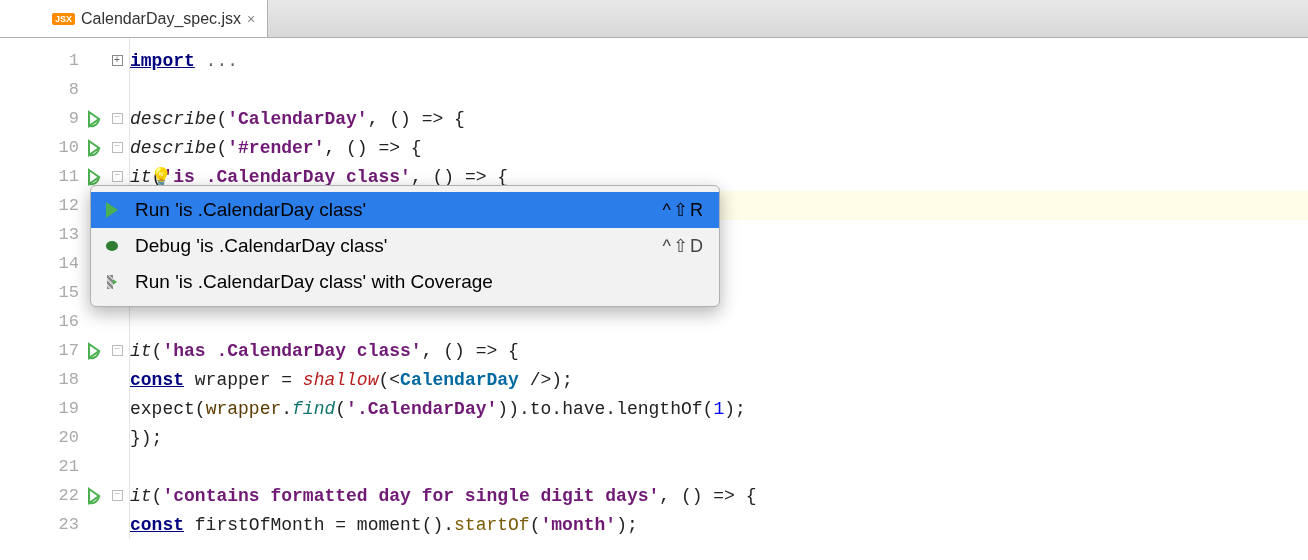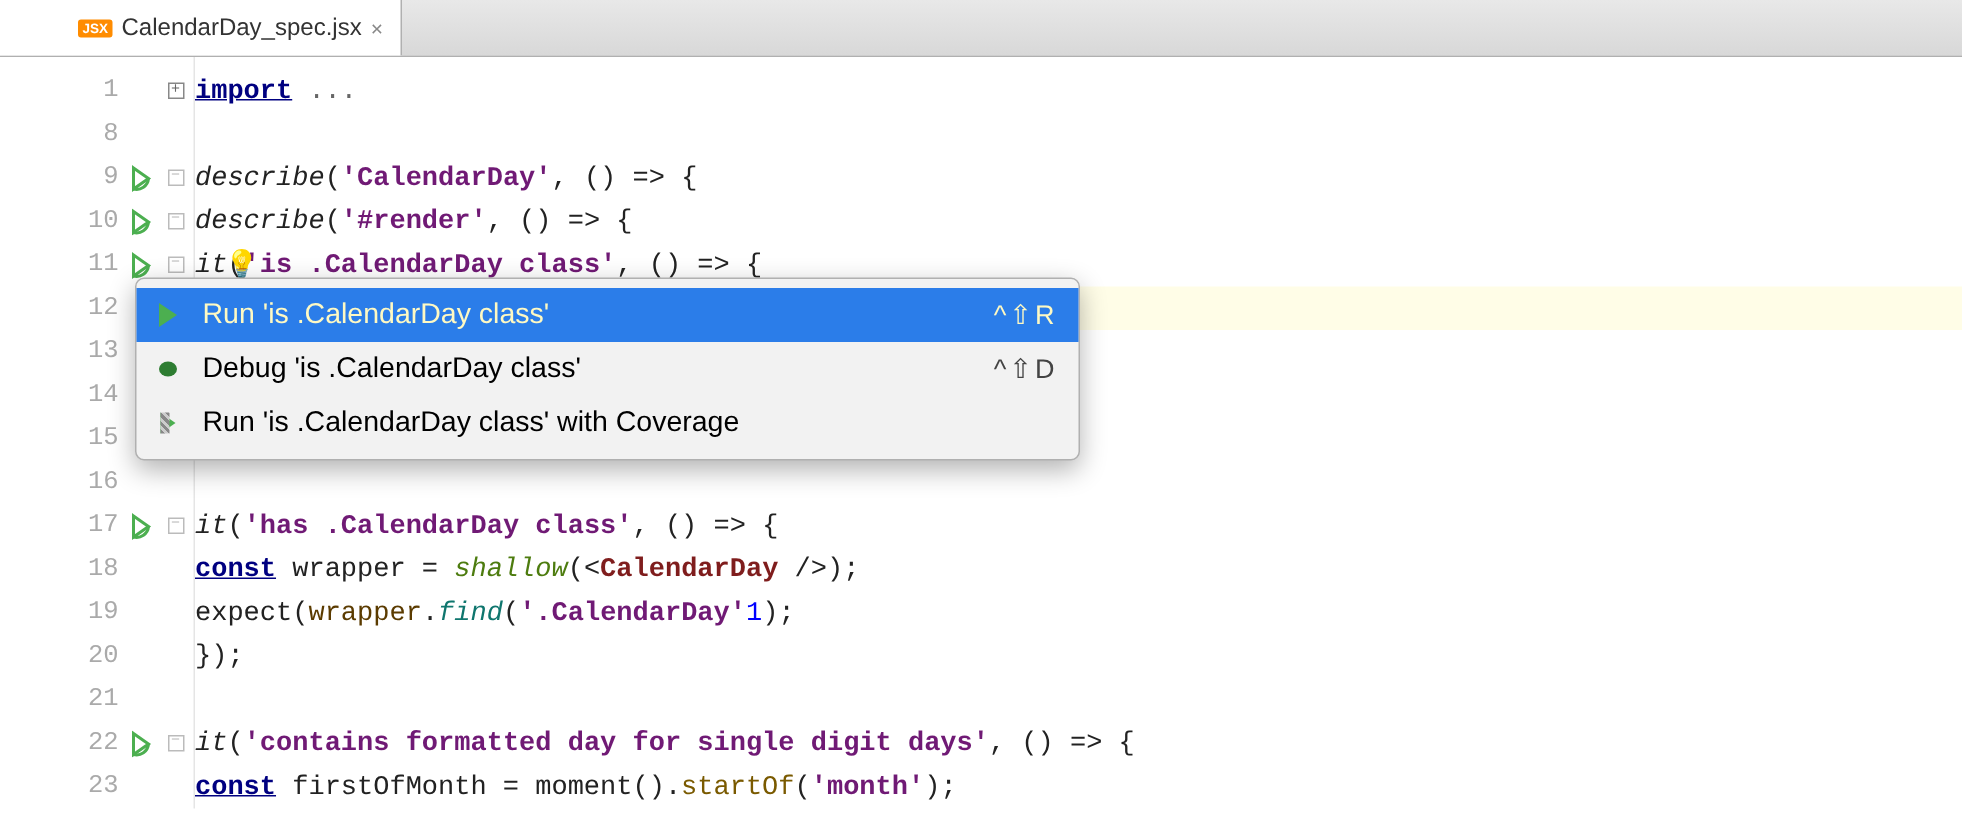--- a/index.html
+++ b/index.html
@@ -118,21 +118,21 @@
   position: relative;
 }
 .hl-line {
   background: #fffde7;
 }
 .kw { color: #000080; font-weight: bold; text-decoration: underline; }
 .fn { font-style: italic; color: #222; }
 .str { color: #701a75; font-weight: bold; }
 .dots { color: #666; }
 .pun { color: #222; }
-.jsx-tag { color: #7f1d1d; font-weight: bold; }
+.jsx-tag { color: #0369a1; font-weight: bold; }
 .method { color: #7a5a00; }
 .num { color: #0000ff; }
 .context-menu {
   position: absolute;
   left: 90px;
   top: 185px;
   width: 630px;
   background: #f2f2f2;
   border: 1px solid #b0b0b0;
   border-radius: 6px;
@@ -144,21 +144,21 @@
 }
 .menu-item {
   height: 36px;
   display: flex;
   align-items: center;
   padding: 0 14px 0 10px;
   gap: 12px;
 }
 .menu-item.sel {
   background: #2b7de9;
-  color: #fef9c3;
+  color: #000000;
 }
 .menu-icon {
   width: 22px;
   display: flex;
   justify-content: center;
   font-size: 17px;
 }
 .menu-label { flex: 1; }
 .menu-shortcut {
   font-size: 18px;
@@ -339,22 +339,22 @@
     <div class="code-row"></div>
     <div class="code-row"><span class="fn">describe</span><span class="pun">(</span><span class="str">'CalendarDay'</span><span class="pun">, () =&gt; {</span></div>
     <div class="code-row">  <span class="fn">describe</span><span class="pun">(</span><span class="str">'#render'</span><span class="pun">, () =&gt; {</span></div>
     <div class="code-row"><span style="position:absolute;left:20px;" class="bulb">💡</span>    <span class="fn">it</span><span class="pun">(</span><span class="str">'is .CalendarDay class'</span><span class="pun">, () =&gt; {</span></div>
     <div class="code-row hl-line"></div>
     <div class="code-row">                                               <span class="pun">/&gt;);</span></div>
     <div class="code-row">                                              <span class="pun">.to.</span><span class="method">equal</span><span class="pun">(</span><span class="kw">true</span><span class="pun">);</span></div>
     <div class="code-row">    <span class="pun">});</span></div>
     <div class="code-row"></div>
     <div class="code-row">    <span class="fn">it</span><span class="pun">(</span><span class="str">'has .CalendarDay class'</span><span class="pun">, () =&gt; {</span></div>
-    <div class="code-row">      <span class="kw">const</span><span class="pun"> wrapper = </span><span class="method" style="color:#4d7c0f;font-style:italic">shallow</span><span class="pun">(&lt;</span><span class="jsx-tag">CalendarDay</span><span class="pun"> /&gt;);</span></div>
-    <div class="code-row">      <span class="pun">expect(</span><span style="color:#5b3b00">wrapper</span><span class="pun">.</span><span class="method" style="color:#0f766e;font-style:italic">find</span><span class="pun">(</span><span class="str">'.CalendarDay'</span><span class="num">1</span><span class="pun">);</span></div>
+    <div class="code-row">      <span class="kw">const</span><span class="pun"> wrapper = </span><span class="method" style="color:#b91c1c;font-style:italic">shallow</span><span class="pun">(&lt;</span><span class="jsx-tag">CalendarDay</span><span class="pun"> /&gt;);</span></div>
+    <div class="code-row">      <span class="pun">expect(</span><span style="color:#5b3b00">wrapper</span><span class="pun">.</span><span class="method" style="color:#0f766e;font-style:italic">find</span><span class="pun">(</span><span class="str">'.CalendarDay'</span><span class="pun">)).to.have.lengthOf(</span><span class="num">1</span><span class="pun">);</span></div>
     <div class="code-row">    <span class="pun">});</span></div>
     <div class="code-row"></div>
     <div class="code-row">    <span class="fn">it</span><span class="pun">(</span><span class="str">'contains formatted day for single digit days'</span><span class="pun">, () =&gt; {</span></div>
     <div class="code-row">      <span class="kw">const</span><span class="pun"> firstOfMonth = </span><span class="pun">moment</span><span class="pun">().</span><span class="method">startOf</span><span class="pun">(</span><span class="str">'month'</span><span class="pun">);</span></div>
   </div>
 </div>
 
 <div class="context-menu">
   <div class="menu-item sel">
     <span class="menu-icon">

